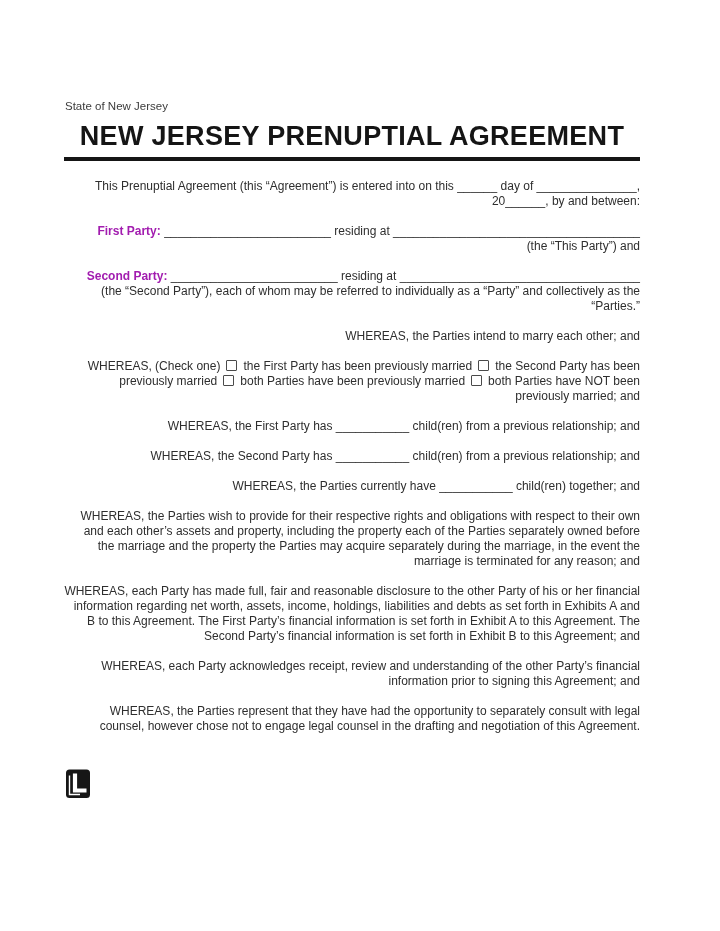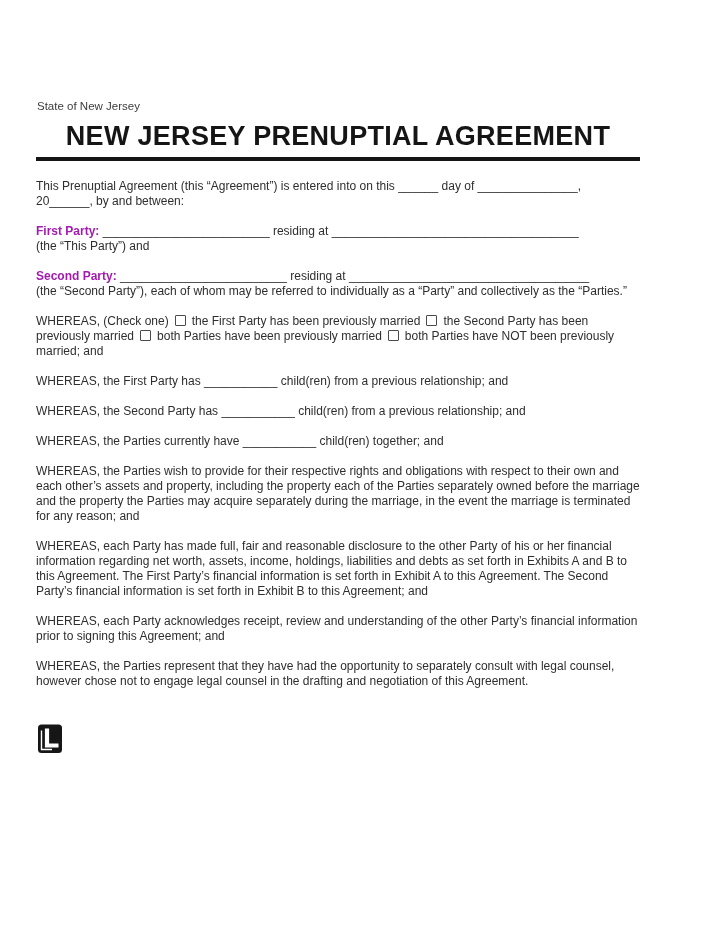--- a/index.html
+++ b/index.html
@@ -7,21 +7,21 @@
     padding: 0;
     background: #ffffff;
     font-family: "Liberation Sans", sans-serif;
   }
   .page {
     position: relative;
     width: 720px;
     height: 931px;
     background: #ffffff;
     box-sizing: border-box;
-    padding: 100px 80px 0 36px;
+    padding: 100px 80px 0 64px;
     color: #2e2e2e;
     overflow: hidden;
     border-radius: 23px;
   }
   .state-label {
     font-size: 11.5px;
     color: #3c3c3c;
     margin: 0 0 9px 1px;
   }
   .doc-title {
@@ -37,21 +37,21 @@
   .title-rule {
     height: 4px;
     background: #151515;
     margin: 6px 0 18px 0;
   }
   p.doc {
     font-size: 12px;
     line-height: 15px;
     margin: 0 0 15px 0;
     color: #2e2e2e;
-    text-align: left;
+    text-align: right;
   }
   p.doc b {
     color: #a21caf;
   }
   .u {
   }
   .cb {
     display: inline-block;
     width: 9px;
     height: 9px;
@@ -76,20 +76,21 @@
 
   <h1 class="doc-title">NEW JERSEY PRENUPTIAL AGREEMENT</h1>
   <div class="title-rule"></div>
 
   <p class="doc"><span>This Prenuptial Agreement (this “Agreement”) is entered into on this ______ day of _______________, 20______, by and between:</span></p>
 
   <p class="doc"><b>First Party:</b> <span>_________________________</span> <span>residing at</span> <span>_____________________________________</span><br><span>(the “This Party”) and</span></p>
 
   <p class="doc"><b>Second Party:</b> <span>_________________________</span> <span>residing at</span> <span>____________________________________</span><br><span>(the “Second Party”), each of whom may be referred to individually as a “Party” and collectively as the “Parties.”</span></p>
 
+  <p class="doc"><span>WHEREAS, the Parties intend to marry each other; and</span></p>
 
   <p class="doc"><span>WHEREAS, (Check one)</span><span class="cb"></span><span>the First Party has been previously married</span><span class="cb"></span><span>the Second Party has been previously married</span><span class="cb"></span><span>both Parties have been previously married</span><span class="cb"></span><span>both Parties have</span> <span class="u">NOT</span> <span>been previously married; and</span></p>
 
   <p class="doc"><span>WHEREAS, the First Party has ___________ child(ren) from a previous relationship; and</span></p>
 
   <p class="doc"><span>WHEREAS, the Second Party has ___________ child(ren) from a previous relationship; and</span></p>
 
   <p class="doc"><span>WHEREAS, the Parties currently have ___________ child(ren) together; and</span></p>
 
   <p class="doc"><span>WHEREAS, the Parties wish to provide for their respective rights and obligations with respect to their own and each other’s assets and property, including the property each of the Parties separately owned before the marriage and the property the Parties may acquire separately during the marriage, in the event the marriage is terminated for any reason; and</span></p>

